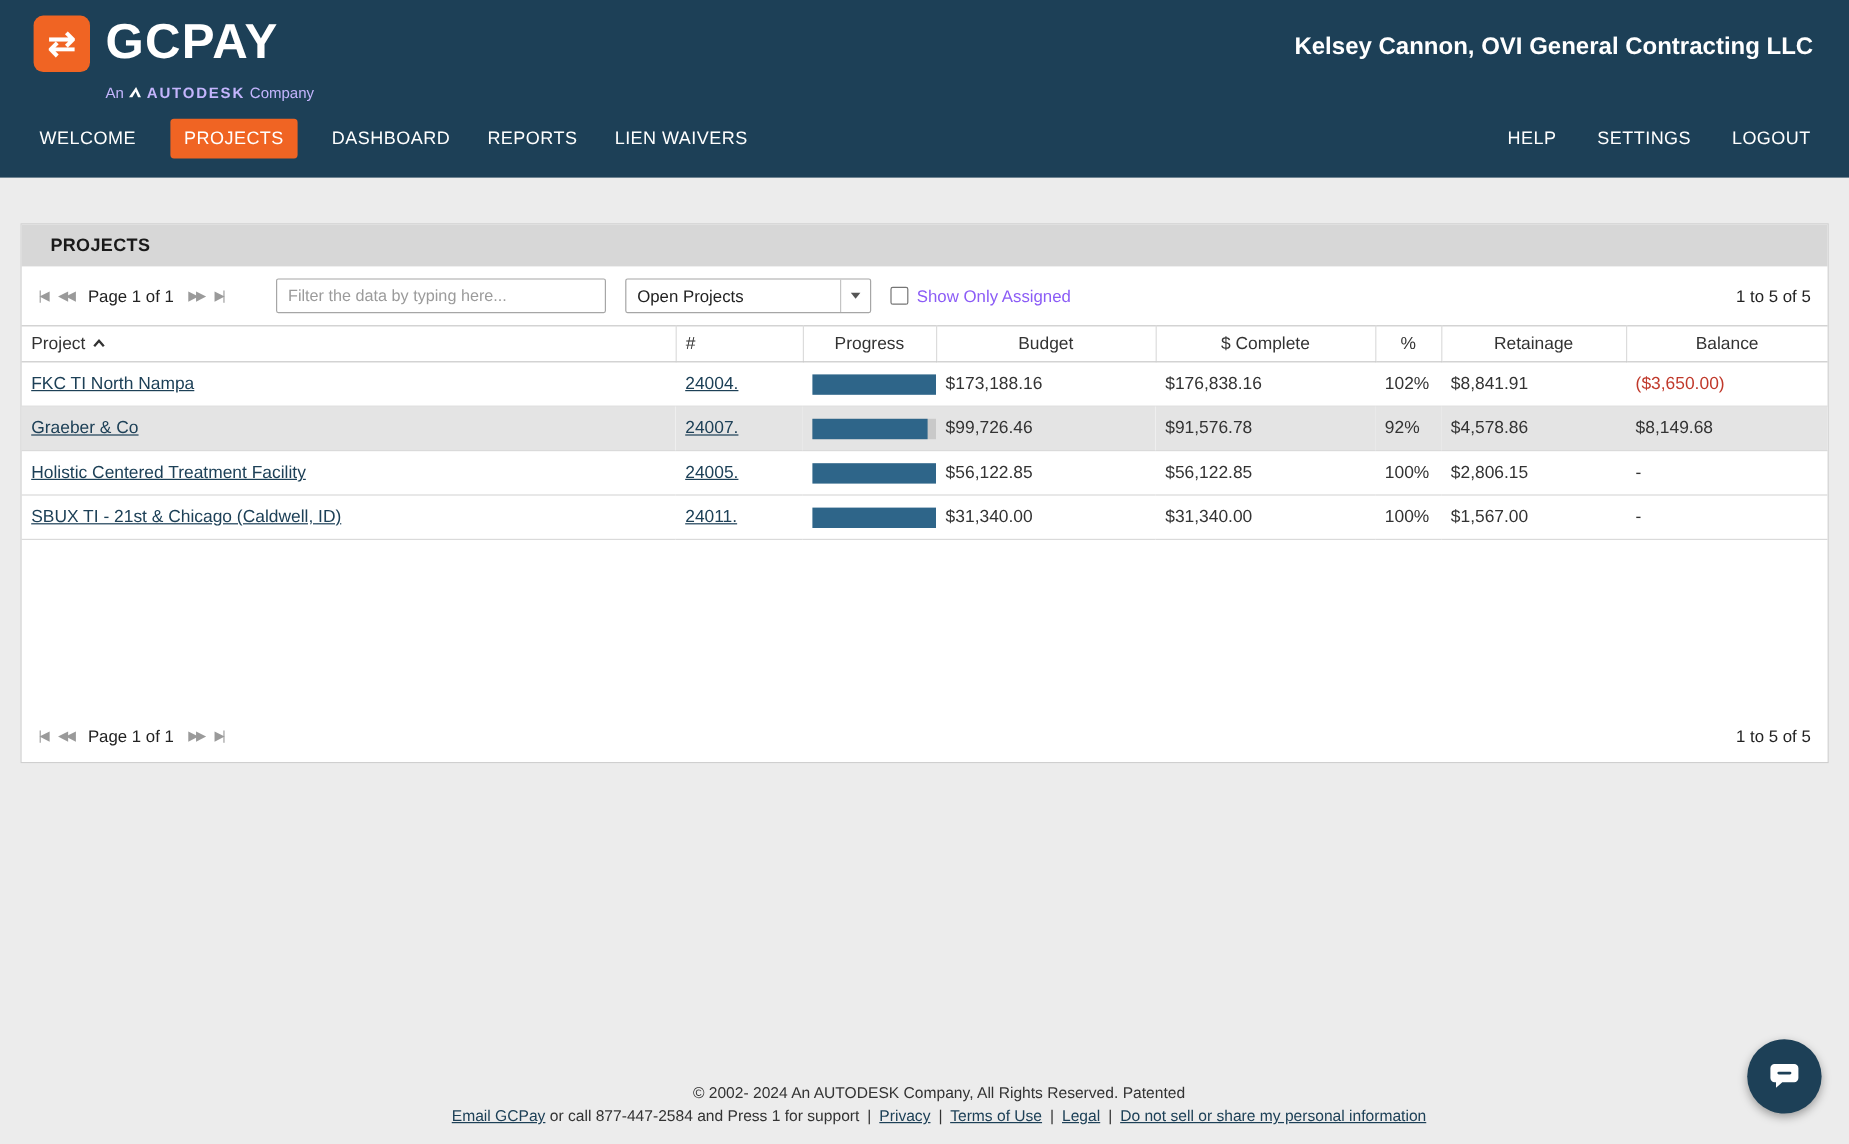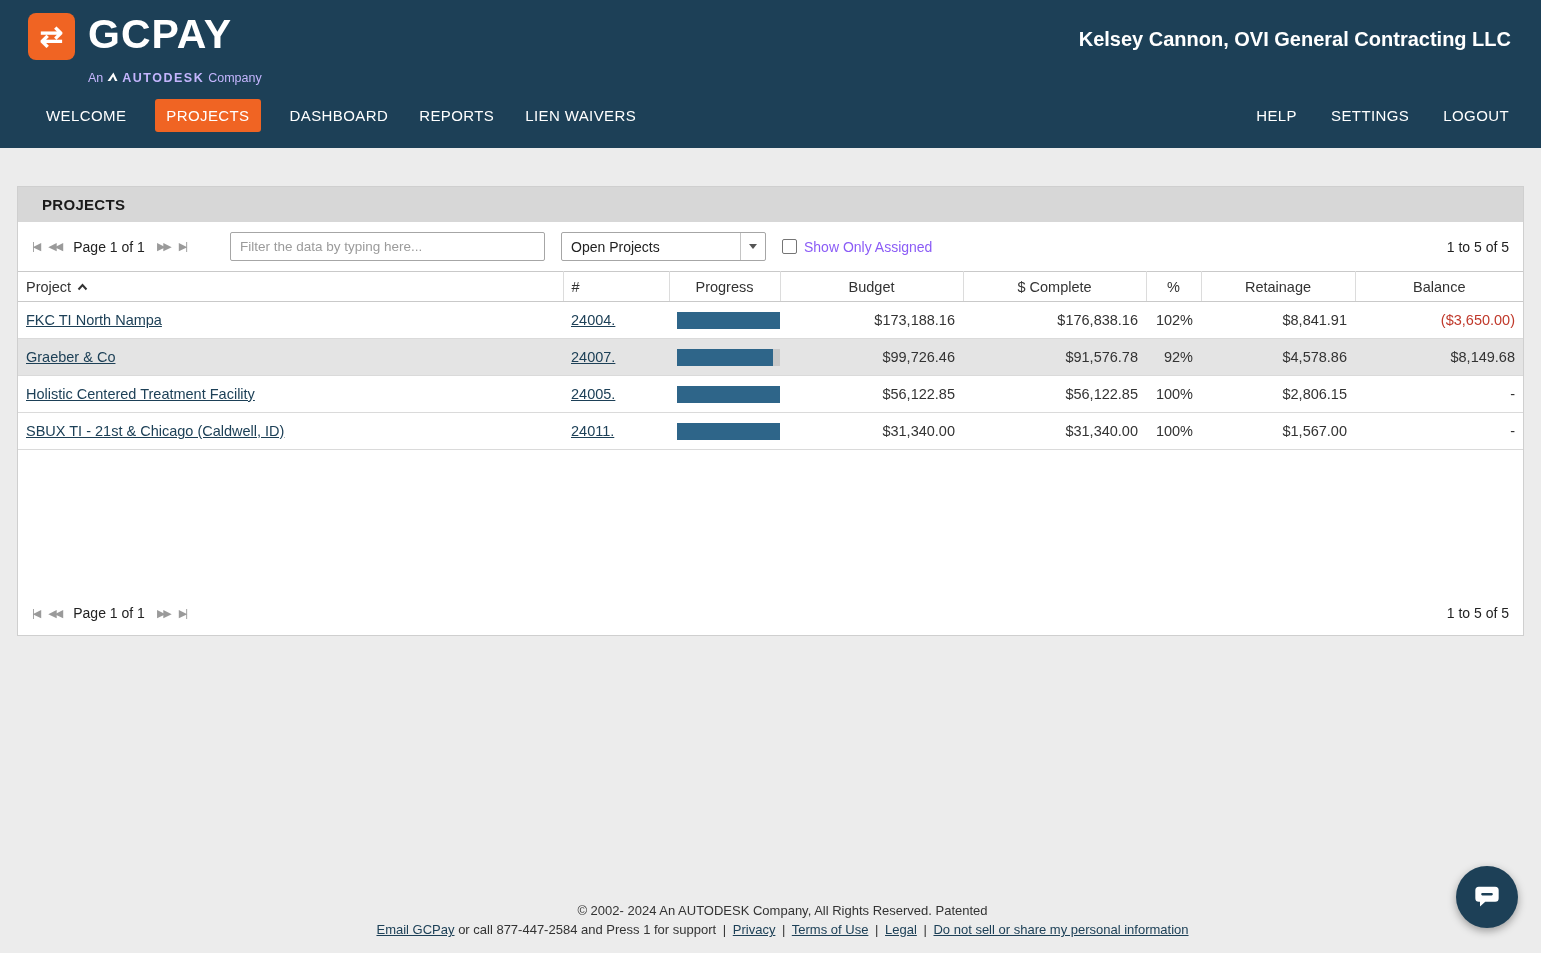--- a/index.html
+++ b/index.html
@@ -25,21 +25,21 @@
     border-radius: 8px; color: #fff; font-size: 28px; font-weight: bold;
     display: flex; align-items: center; justify-content: center; flex: 0 0 auto;
   }
   .brand-name { font-size: 41px; font-weight: bold; letter-spacing: 1px; line-height: 42px; }
   .brand-sub { font-size: 12.5px; margin-top: 16px; display: flex; align-items: center; gap: 4px; color: #c4b5fd; }
   .brand-sub .adsk { font-weight: bold; letter-spacing: 1.5px; }
   .user-name { font-size: 20px; font-weight: bold; margin-top: 15px; white-space: nowrap; }
 
   .header-nav {
     display: flex; justify-content: space-between; align-items: flex-start;
-    padding: 4px 30px 16px 44px;
+    padding: 4px 30px 16px 31px;
   }
   .nav-left, .nav-right { display: flex; align-items: center; gap: 27px; }
   .nav-right { gap: 30px; }
   .nav-item {
     color: #fff; font-size: 15px; letter-spacing: 0.4px; text-decoration: none;
     padding: 8px 2px; border-radius: 3px; white-space: nowrap;
   }
   .nav-item.active { background: var(--accent, #f06423); padding: 8px 11px; }
 
   
@@ -57,21 +57,21 @@
     font-size: 14px;
   }
   .pager { display: flex; align-items: center; gap: 9px; min-width: 182px; }
   .pg-btn {
     color: #9a9a9a; font-size: 11px; letter-spacing: -2px; cursor: pointer;
     background: none; border: none; font-family: inherit;
   }
   .pg-label { color: #222; font-size: 14px; margin: 0 3px; white-space: nowrap; }
 
   .filter-input {
-    width: 315px; height: 29px; border: 1px solid #a6a6a6; border-radius: 2px;
+    width: 275px; height: 29px; border: 1px solid #a6a6a6; border-radius: 2px;
     padding: 0 9px; font-size: 13.5px; font-family: inherit; color: #222; outline: none;
   }
   .filter-input::placeholder { color: #9b9b9b; }
 
   .dropdown {
     width: 205px; height: 29px; border: 1px solid #a6a6a6; border-radius: 2px;
     background: #fff; display: flex; align-items: center; cursor: pointer;
   }
   .dropdown .dd-value { flex: 1; padding: 0 9px; font-size: 14px; color: #222; }
   .dropdown .dd-btn {
@@ -96,21 +96,21 @@
   thead th {
     border-top: 1px solid #c9c9c9; border-bottom: 1px solid #c9c9c9;
     border-right: 1px solid #dcdcdc;
     font-weight: normal; font-size: 14.5px; color: #333;
     height: 30px; padding: 0 8px; cursor: pointer; white-space: nowrap;
   }
   thead th:last-child { border-right: none; }
   th.al { text-align: left; }
   tbody td {
     height: 37px; border-bottom: 1px solid #dadada; font-size: 14.5px;
-    color: #333; padding: 0 8px; text-align: right; white-space: nowrap;
+    color: #333; padding: 0 8px; text-align: left; white-space: nowrap;
     overflow: hidden; text-overflow: ellipsis;
   }
   tbody td.al { text-align: left; }
   tr.alt td { background: #e4e4e4; }
   .grid-link { color: var(--link, #1d4057); text-decoration: underline; }
   .pbar { width: 104px; height: 17px; background: #c9c9c9; margin: 0 auto; }
   .pfill { height: 100%; background: var(--progress, #2e6589); }
   td.neg { color: var(--negative, #c0392b); }
   .sort-caret { display: inline-block; margin-left: 6px; vertical-align: 1px; }
 

